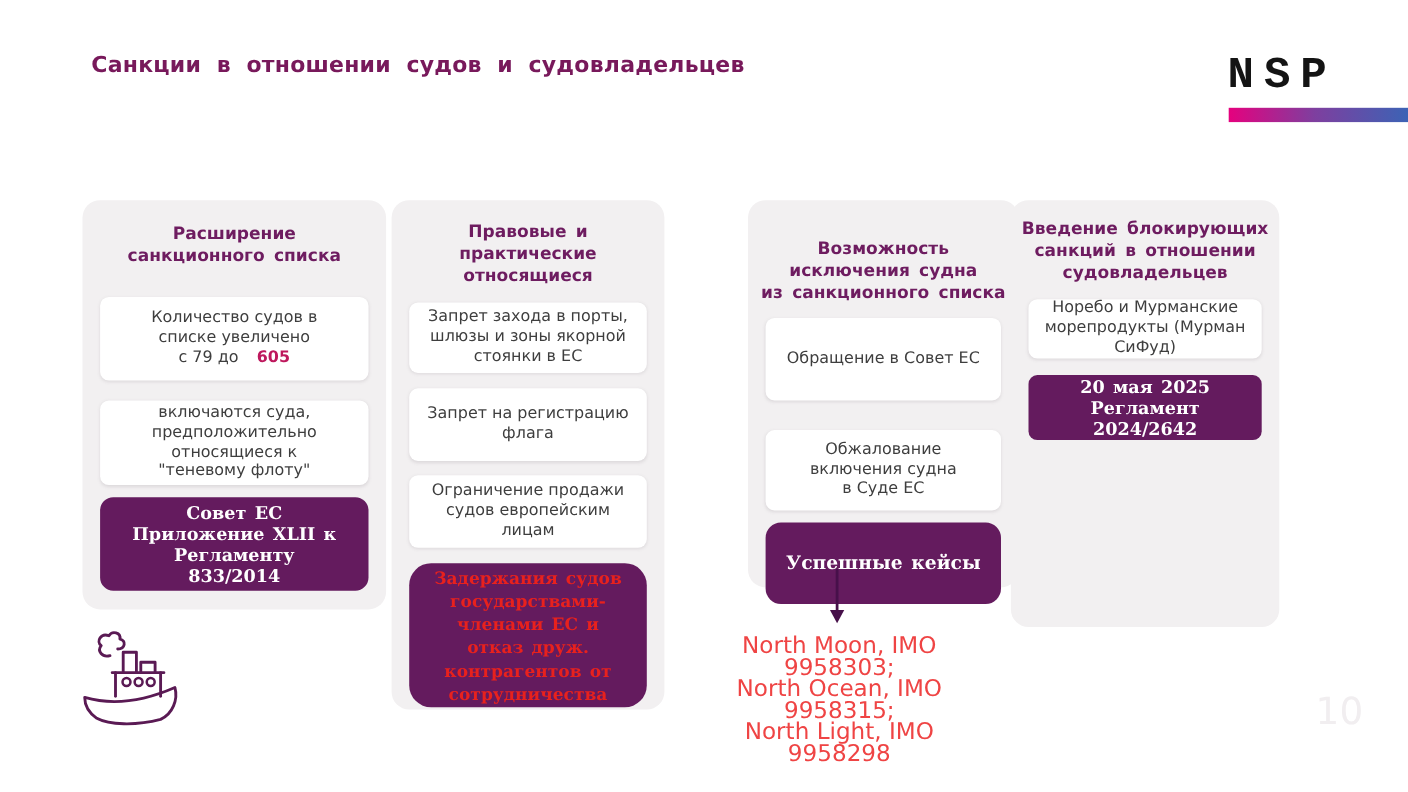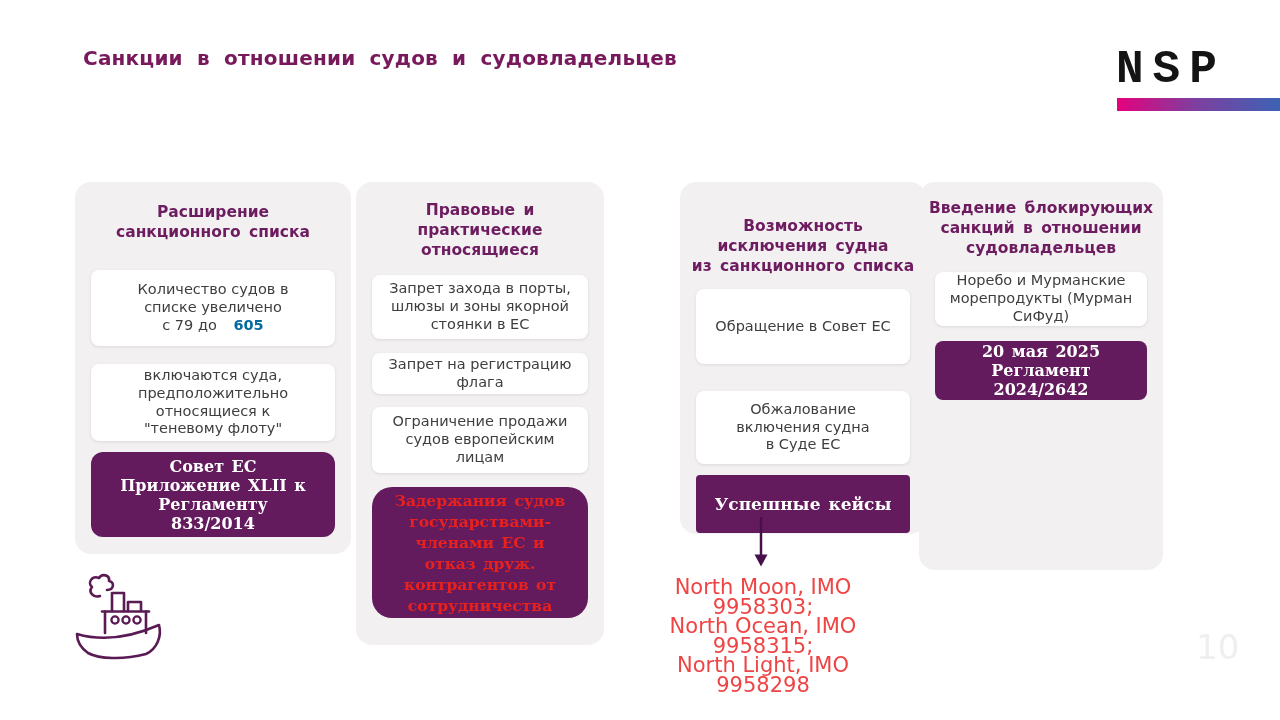--- a/index.html
+++ b/index.html
@@ -5,52 +5,52 @@
   * { margin:0; padding:0; box-sizing:border-box; }
   html,body { width:1280px; height:720px; }
   body { font-family:"DejaVu Sans","Liberation Sans",sans-serif; background:#ffffff; position:relative; overflow:hidden; }
 
   .slide { position:absolute; inset:0; background:#ffffff; }
 
   .title { position:absolute; left:83px; top:46px; font-size:20px; font-weight:bold;
            color:#78195B; word-spacing:7px; letter-spacing:0.2px; }
 
   .logo-text { position:absolute; left:1116px; top:47px; font-family:"Liberation Mono","DejaVu Sans Mono",monospace;
-               font-weight:bold; font-size:46px; line-height:46px; letter-spacing:9px; color:#141414; }
+               font-weight:bold; font-size:40px; line-height:46px; letter-spacing:9px; color:#141414; }
   .logo-bar { position:absolute; left:1117px; top:98px; width:163px; height:13px;
               background:linear-gradient(90deg,#E5017E 0%,#7E3F9F 48%,#3C63B5 100%); }
 
   .column { position:absolute; background:#F2F0F1; border-radius:16px; }
   .col1 { left:75px;  top:182px; width:276px; height:372px; padding-top:20px; }
   .col2 { left:356px; top:182px; width:248px; height:463px; padding-top:18px; }
   .col3 { left:640px; top:182px; width:246px; height:352px; padding-top:34px;margin-left:40px; }
   .col4 { left:919px; top:182px; width:244px; height:388px; padding-top:16px; }
 
   .col-header { font-size:15.5px; line-height:20px; font-weight:bold; color:#6E1C60;
                 text-align:center; white-space:pre-line; word-spacing:3px; padding:0 6px; }
 
   .card { margin-left:16px; margin-right:16px; background:#ffffff; border-radius:8px;
           display:flex; align-items:center; justify-content:center; text-align:center;
           font-size:14.5px; line-height:1.22; color:#3E3E3E;
           box-shadow:0 1px 3px rgba(110,100,110,0.16); }
   .card-text { white-space:pre-line; padding:4px 6px; }
-  .card-text b { font-weight:bold; color:#0369a1;margin-left:12px; }
+  .card-text b { font-weight:bold; color:#be185d;margin-left:12px; }
 
   .card-purple { background:#641B5E; color:#ffffff; box-shadow:none;
                  font-family:"DejaVu Serif","Liberation Serif",serif; font-weight:bold;
                  font-size:16px; line-height:19px; }
   .card-purple .card-text { word-spacing:2px; }
   .red-text { color:#E8211D; font-size:15.5px; line-height:21px; }
 
   .c1-a{height:76px;margin-top:28px} .c1-b{height:77px;margin-top:18px}
   .c1-p{height:85px;margin-top:11px;border-radius:12px}
-  .c2-a{height:64px;margin-top:15px} .c2-b{height:41px;margin-top:14px}
+  .c2-a{height:64px;margin-top:15px} .c2-b{height:66px;margin-top:14px}
   .c2-c{height:66px;margin-top:13px} .c2-p{height:131px;margin-top:14px;border-radius:20px}
   .c3-a{height:75px;margin-top:13px} .c3-b{height:73px;margin-top:27px}
-  .c3-p{height:58px;margin-top:11px;border-radius:4px;font-size:17px}
+  .c3-p{height:74px;margin-top:11px;border-radius:14px;font-size:17px}
   .c4-a{height:54px;margin-top:14px} .c4-b{height:115px;margin-top:10px}
   .c4-p{height:59px;margin-top:15px;border-radius:8px}
 
   .basis-label { margin-bottom:4px; white-space:pre-line; }
 
   .arrow-down { position:absolute; left:750px; top:517px; width:22px; height:50px; }
 
   .vessels { position:absolute; left:637px; top:578px; width:252px; text-align:center;
              font-size:21px; line-height:19.5px; color:#ef4444; white-space:pre-line; }
 

